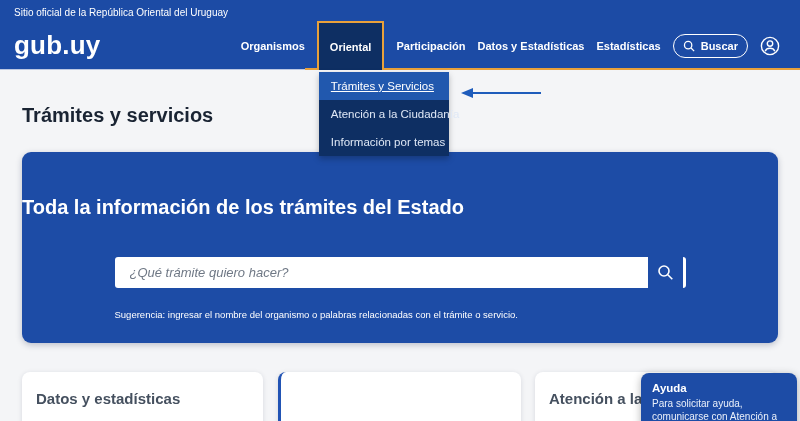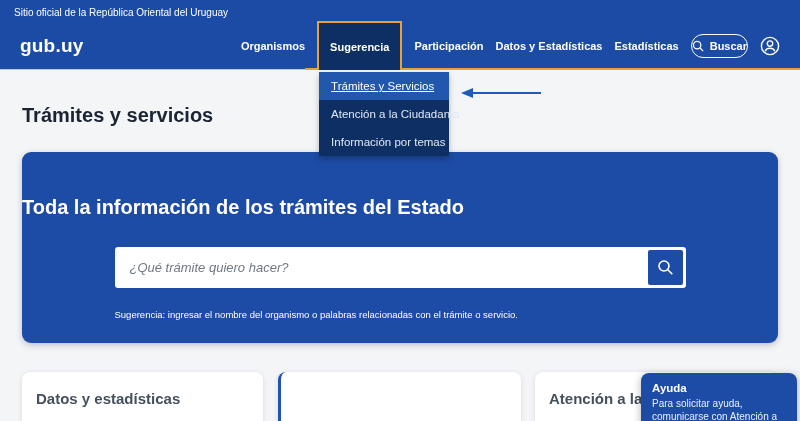--- a/index.html
+++ b/index.html
@@ -15,21 +15,21 @@
     border-bottom: 1px solid rgba(255,255,255,.3);
     display: flex; align-items: center; padding: 0 14px;
     color: #ffffff; font-size: 10px;
   }
   
   .header {
     position: absolute; top: 21px; left: 0; right: 0; height: 49px;
     background: #1c4ba5; display: flex; align-items: center;
   }
   .logo {
-    color: #fff; font-size: 19px; font-weight: bold; margin-left: 20px; letter-spacing: .2px;
+    color: #fff; font-size: 26px; font-weight: bold; margin-left: 14px; letter-spacing: .2px;
   }
   .underline-light {
     position: absolute; top: 69px; left: 0; width: 305px; height: 1px;
     background: #bdc8e2; z-index: 3;
   }
   .underline-orange {
     position: absolute; top: 68px; left: 305px; right: 0; height: 2px;
     background: #e9a13b; z-index: 3;
   }
   .nav {
@@ -69,21 +69,21 @@
   .hero {
     position: absolute; top: 152px; left: 22px; width: 756px; height: 191px;
     background: #1d4ca6; border-radius: 9px; z-index: 1;
     box-shadow: 0 2px 6px rgba(20,30,70,.25); box-sizing: border-box;
   }
   .hero-title {
     margin: 44px auto 0; text-align: left; color: #fff;
     font-size: 20px; font-weight: bold;
   }
   .searchbar {
-    width: 571px; height: 41px; margin: 28px auto 0; background: #fff;
+    width: 571px; height: 31px; margin: 38px auto 0; background: #fff;
     border-radius: 3px; display: flex; align-items: center;
     box-sizing: border-box; padding: 3px;
   }
   .search-input {
     flex: 1; border: none; outline: none; background: transparent;
     font-family: "Liberation Sans", sans-serif;
     font-size: 13px; font-style: italic; color: #333; padding: 0 12px; min-width: 0;
   }
   .search-input::placeholder { color: #6f7885; font-style: italic; opacity: 1; }
   .search-btn {
@@ -111,41 +111,41 @@
     position: absolute; left: 641px; top: 373px; width: 156px; height: 62px;
     background: #1d4ca6; border-radius: 8px; z-index: 8;
     box-sizing: border-box; padding: 9px 11px; color: #fff;
     box-shadow: 0 2px 8px rgba(0,0,0,.3);
   }
   .help-title { margin: 0 0 3px 0; font-size: 11.5px; font-weight: bold; }
   .help-text  { margin: 0; font-size: 10px; line-height: 1.32; color: #eaf0fa; }
   
   .buscar-pill {
     display: flex; align-items: center; gap: 6px;
-    border: 1px solid #ffffff; border-radius: 14px; padding: 5px 0;
+    border: 1px solid #ffffff; border-radius: 14px; padding: 5px 9px;
     color: #fff; font-size: 11px; font-weight: bold; cursor: pointer;
     background: transparent;
   }
   .account-btn { display: flex; align-items: center; cursor: pointer; background: none; border: none; padding: 0; }
 </style>
 </head>
 <body>
 
 <div class="topbar">
   <span>Sitio oficial de la República Oriental del Uruguay</span>
 </div>
 
 <div class="header">
   <div class="logo">gub.uy</div>
 
   <nav class="nav">
     <a class="nav-link">Organismos</a>
 
     <div class="nav-tab">
-      <a class="nav-link">Sugerencia</a>
+      <a class="nav-link">Oriental</a>
 
       <div class="dropdown">
         <a class="dd-item active">Trámites y Servicios</a>
         <a class="dd-item">Atención a la Ciudadanía</a>
         <a class="dd-item">Información por temas</a>
 
         <svg class="annotation-arrow" width="84" height="14" viewBox="0 0 84 14">
           <line x1="82" y1="7" x2="12" y2="7" stroke="#1e5cbb" stroke-width="2"></line>
           <path d="M2 7 L14 2 L14 12 Z" fill="#1e5cbb"></path>
         </svg>

